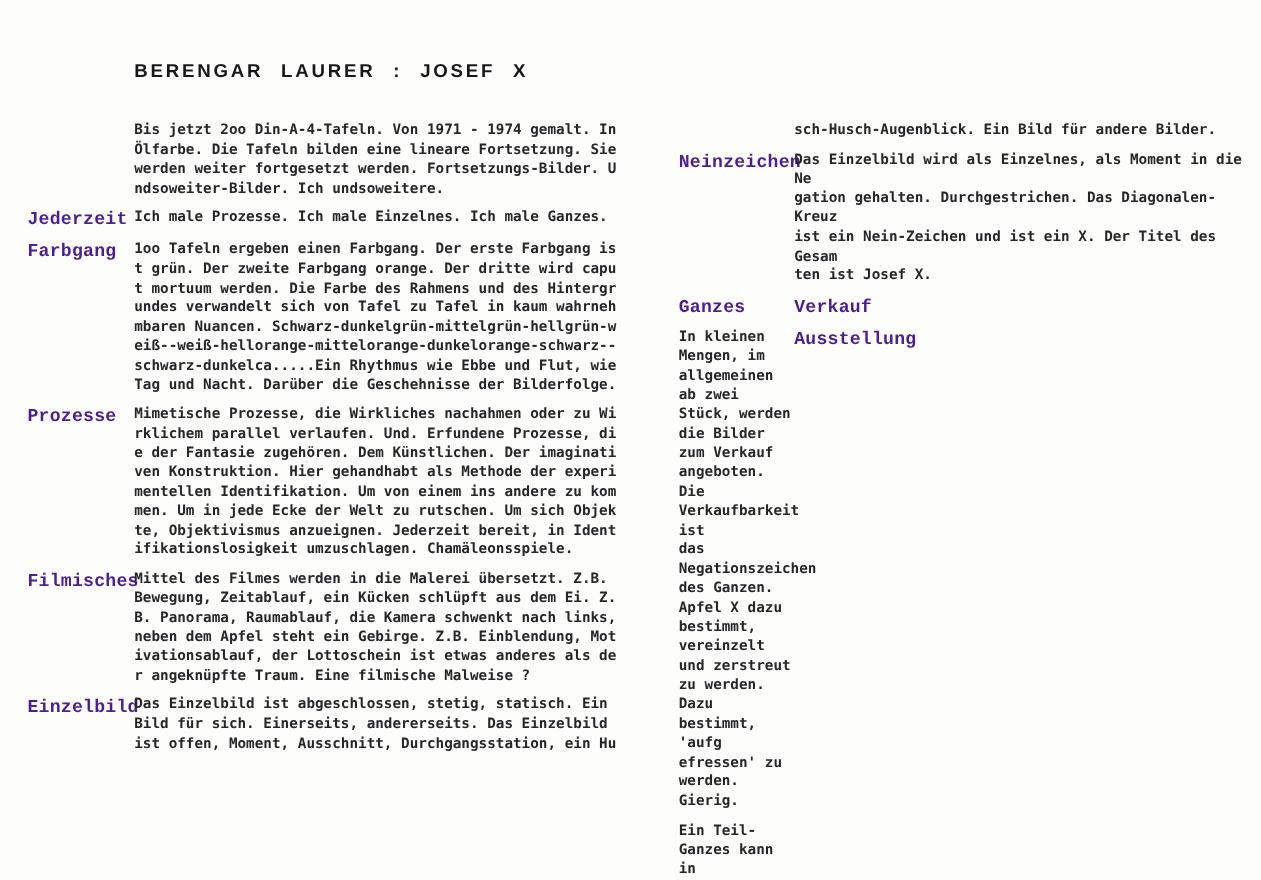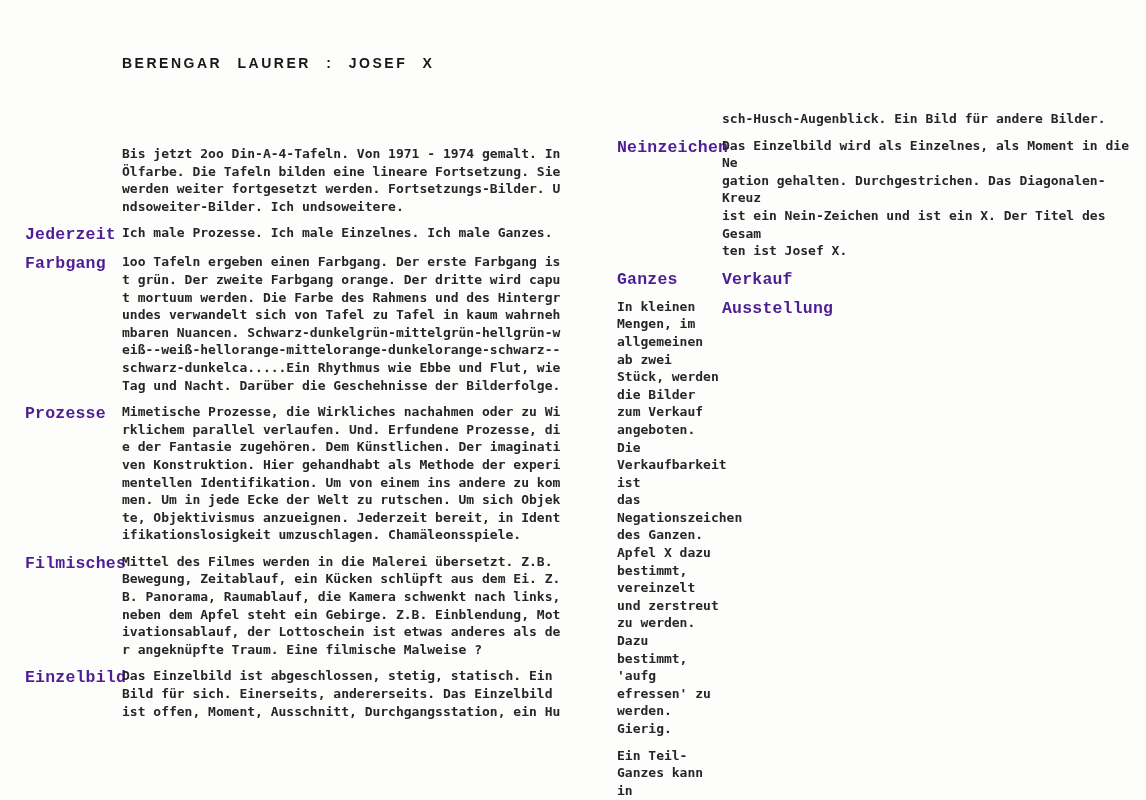--- a/index.html
+++ b/index.html
@@ -15,38 +15,37 @@
     width: 1146px;
     height: 800px;
     background: #fdfdfb;
   }
   .doc-title {
     position: absolute;
     left: 122px;
     top: 55px;
     font-family: "Liberation Sans", sans-serif;
     font-weight: 700;
-    font-size: 14px;
+    font-size: 17px;
     letter-spacing: 2.5px;
     word-spacing: 9px;
     color: #17171a;
     white-space: nowrap;
   }
   .col {
     position: absolute;
     display: grid;
     row-gap: 9px;
     align-content: start;
   }
   .col-left {
     left: 25px;
     top: 110px;
     width: 560px;
     grid-template-columns: 97px 1fr;
-    margin-top: 35px;
   }
   .col-right {
     left: 617px;
     top: 110px;
     width: 522px;
     grid-template-columns: 105px 1fr;
   }
   .sec-heading {
     font-family: Liberation Mono, monospace;
     font-weight: 700;

